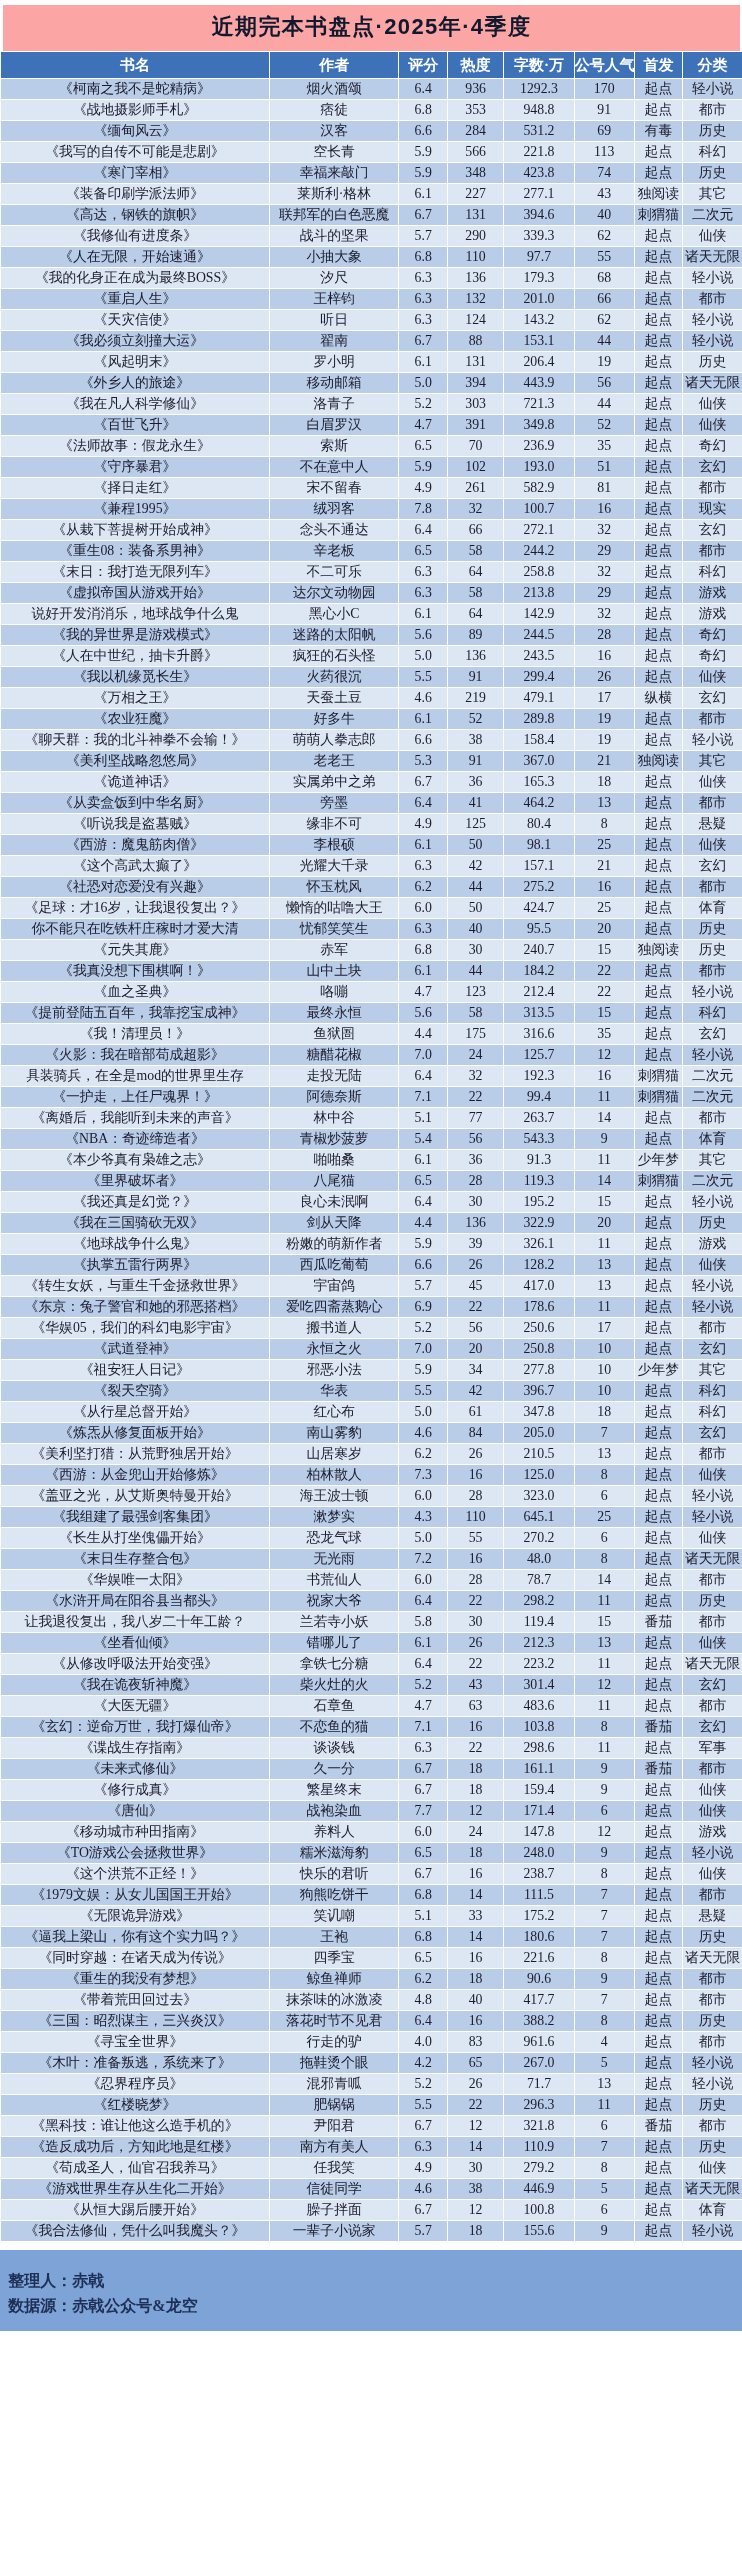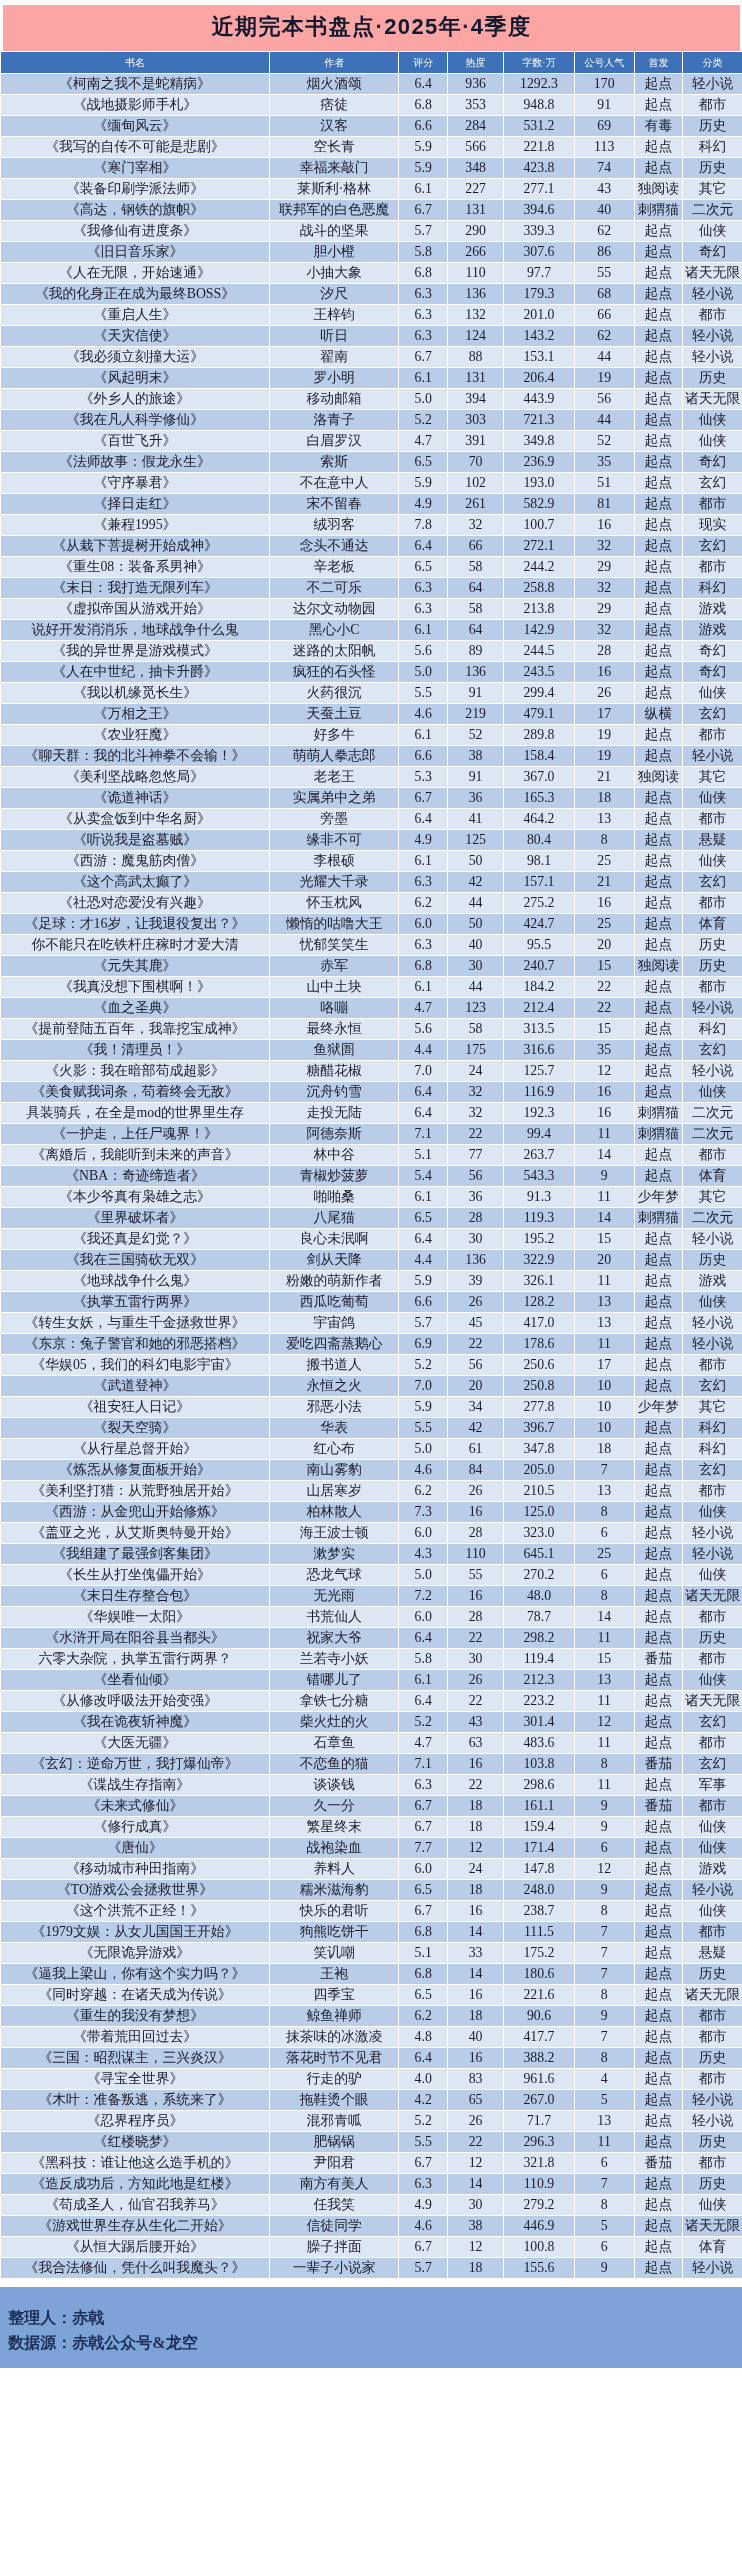--- a/index.html
+++ b/index.html
@@ -17,22 +17,22 @@
     letter-spacing:1.4px;
   }
   table.book-table {
     width:100%;
     border-collapse:collapse;
     table-layout:fixed;
   }
   table.book-table th {
     background:#3e72b8;
     color:#ffffff;
-    font-size:10px;
-    font-weight:normal;
+    font-size:15px;
+    font-weight:bold;
     padding:3.4px 0;
     border:1.4px solid #ffffff;
     white-space:nowrap;
   }
   table.book-table td {
     text-align:center;
     font-size:13.8px;
     color:#1b1b2b;
     height:20px;
     padding:0 0.7px;
@@ -157,30 +157,20 @@
           <td class="col-0">《我修仙有进度条》</td>
           <td class="col-1">战斗的坚果</td>
           <td class="col-2">5.7</td>
           <td class="col-3">290</td>
           <td class="col-4">339.3</td>
           <td class="col-5">62</td>
           <td class="col-6">起点</td>
           <td class="col-7">仙侠</td>
         </tr>
         <tr>
-          <td class="col-0">《旧日音乐家》</td>
-          <td class="col-1">胆小橙</td>
-          <td class="col-2">5.8</td>
-          <td class="col-3">266</td>
-          <td class="col-4">307.6</td>
-          <td class="col-5">86</td>
-          <td class="col-6">起点</td>
-          <td class="col-7">奇幻</td>
-        </tr>
-        <tr>
           <td class="col-0">《人在无限，开始速通》</td>
           <td class="col-1">小抽大象</td>
           <td class="col-2">6.8</td>
           <td class="col-3">110</td>
           <td class="col-4">97.7</td>
           <td class="col-5">55</td>
           <td class="col-6">起点</td>
           <td class="col-7">诸天无限</td>
         </tr>
         <tr>
@@ -557,30 +547,20 @@
           <td class="col-0">《火影：我在暗部苟成超影》</td>
           <td class="col-1">糖醋花椒</td>
           <td class="col-2">7.0</td>
           <td class="col-3">24</td>
           <td class="col-4">125.7</td>
           <td class="col-5">12</td>
           <td class="col-6">起点</td>
           <td class="col-7">轻小说</td>
         </tr>
         <tr>
-          <td class="col-0">《美食赋我词条，苟着终会无敌》</td>
-          <td class="col-1">沉舟钓雪</td>
-          <td class="col-2">6.4</td>
-          <td class="col-3">32</td>
-          <td class="col-4">116.9</td>
-          <td class="col-5">16</td>
-          <td class="col-6">起点</td>
-          <td class="col-7">仙侠</td>
-        </tr>
-        <tr>
           <td class="col-0">具装骑兵，在全是mod的世界里生存</td>
           <td class="col-1">走投无陆</td>
           <td class="col-2">6.4</td>
           <td class="col-3">32</td>
           <td class="col-4">192.3</td>
           <td class="col-5">16</td>
           <td class="col-6">刺猬猫</td>
           <td class="col-7">二次元</td>
         </tr>
         <tr>
@@ -827,21 +807,21 @@
           <td class="col-0">《水浒开局在阳谷县当都头》</td>
           <td class="col-1">祝家大爷</td>
           <td class="col-2">6.4</td>
           <td class="col-3">22</td>
           <td class="col-4">298.2</td>
           <td class="col-5">11</td>
           <td class="col-6">起点</td>
           <td class="col-7">历史</td>
         </tr>
         <tr>
-          <td class="col-0">六零大杂院，执掌五雷行两界？</td>
+          <td class="col-0">让我退役复出，我八岁二十年工龄？</td>
           <td class="col-1">兰若寺小妖</td>
           <td class="col-2">5.8</td>
           <td class="col-3">30</td>
           <td class="col-4">119.4</td>
           <td class="col-5">15</td>
           <td class="col-6">番茄</td>
           <td class="col-7">都市</td>
         </tr>
         <tr>
           <td class="col-0">《坐看仙倾》</td>

